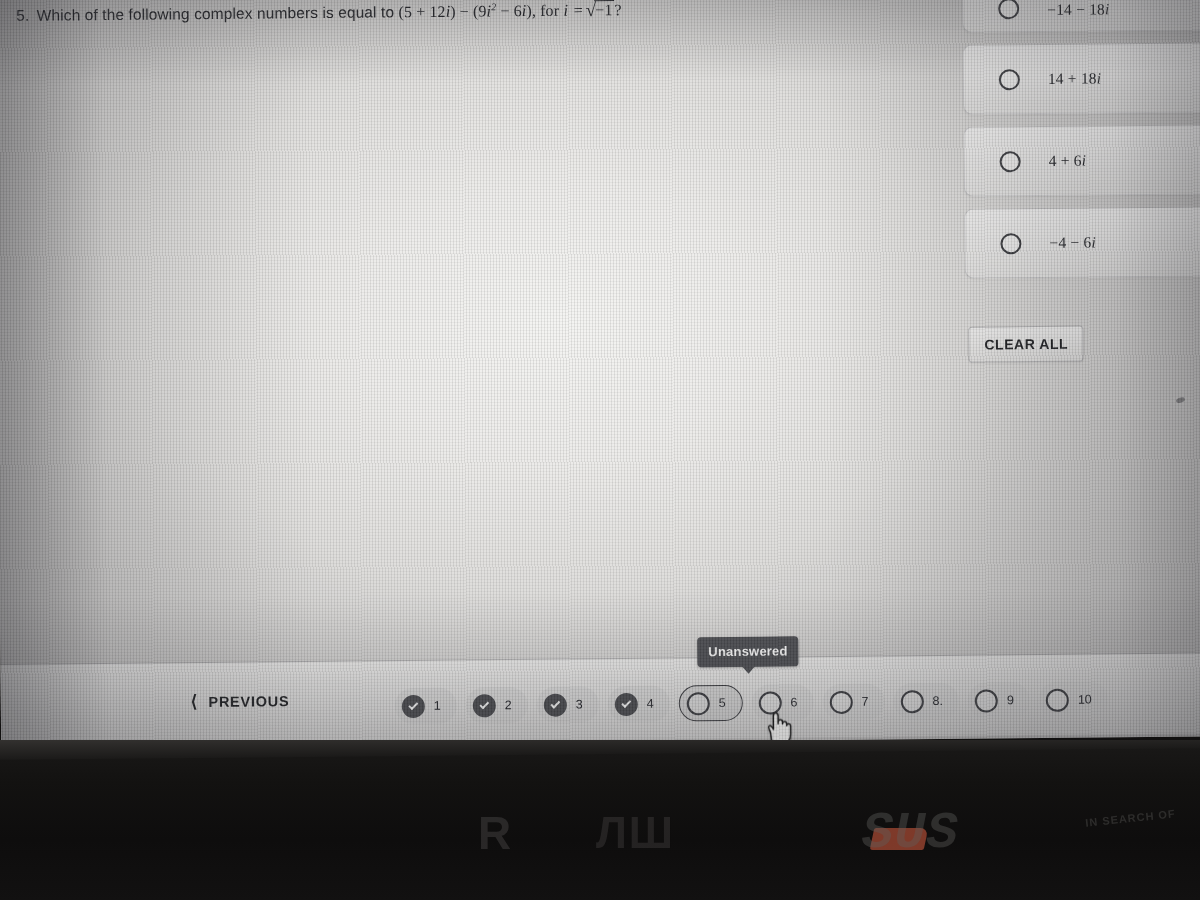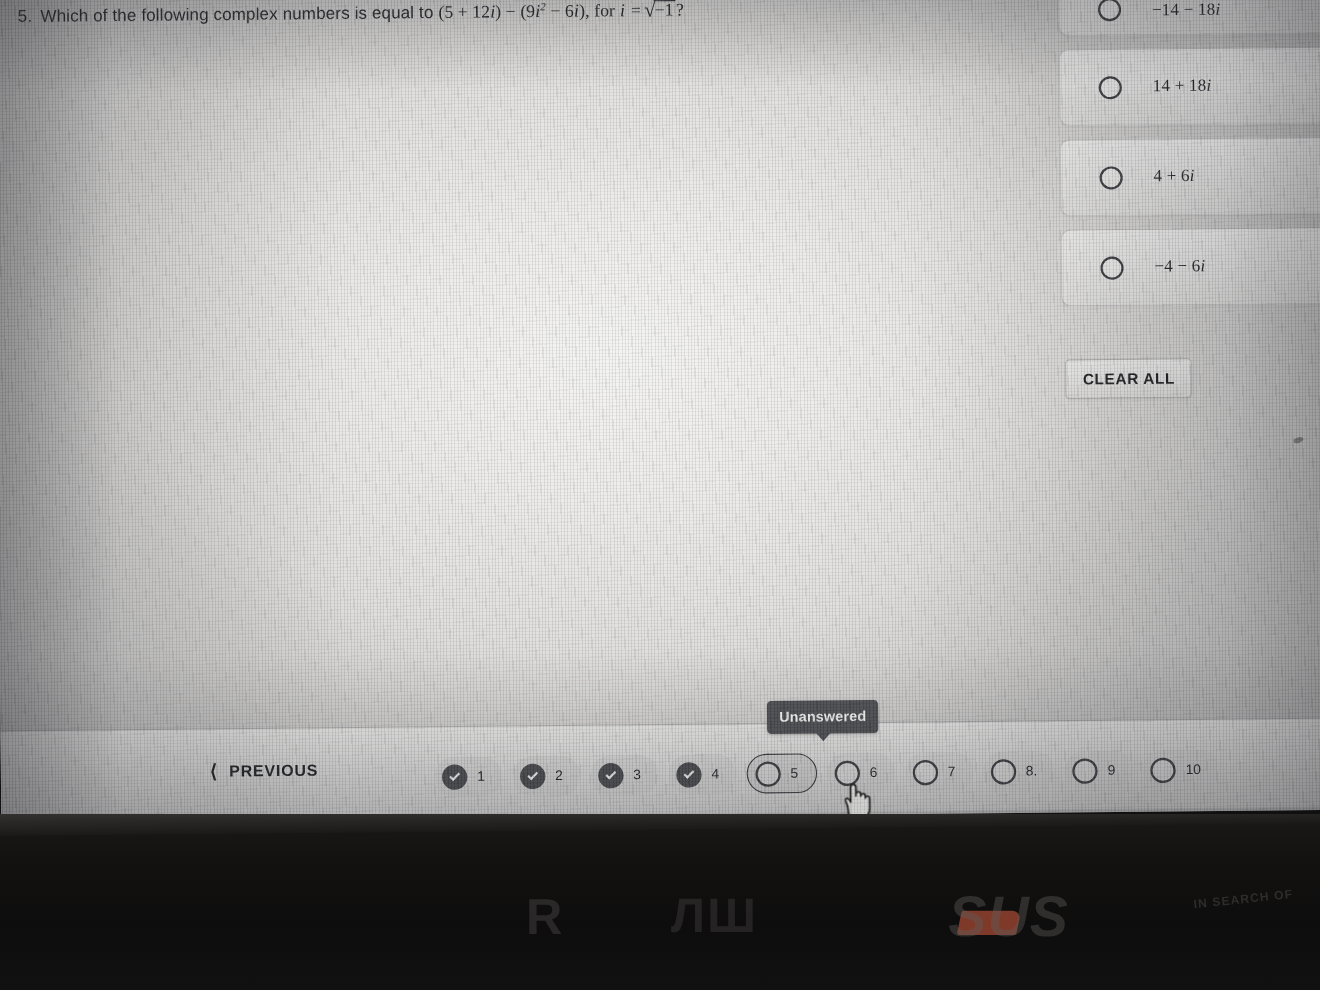--- a/index.html
+++ b/index.html
@@ -331,31 +331,32 @@
     user-select: none;
   }
   #brand-r {
     left: 480px; top: 806px;
     font-size: 46px;
     transform: scaleX(-1);
     letter-spacing: -2px;
     color: rgba(118,116,114,0.26);
   }
   #brand-mid {
-    left: 610px; top: 808px;
+    left: 596px; top: 808px;
     font-size: 44px;
     color: rgba(108,106,104,0.24);
     letter-spacing: 2px;
   }
   #brand-asus {
     left: 862px; top: 804px;
     font-size: 52px;
     font-style: italic;
     letter-spacing: 1px;
     color: rgba(96,94,93,0.40);
+    font-family: Liberation Mono, monospace;
   }
   #brand-accent {
     position: absolute;
     left: 872px; top: 828px;
     width: 54px; height: 22px;
     background: rgba(196,86,60,0.62);
     transform: skewX(-12deg);
     border-radius: 2px 8px 2px 3px;
   }
   #brand-sub {

